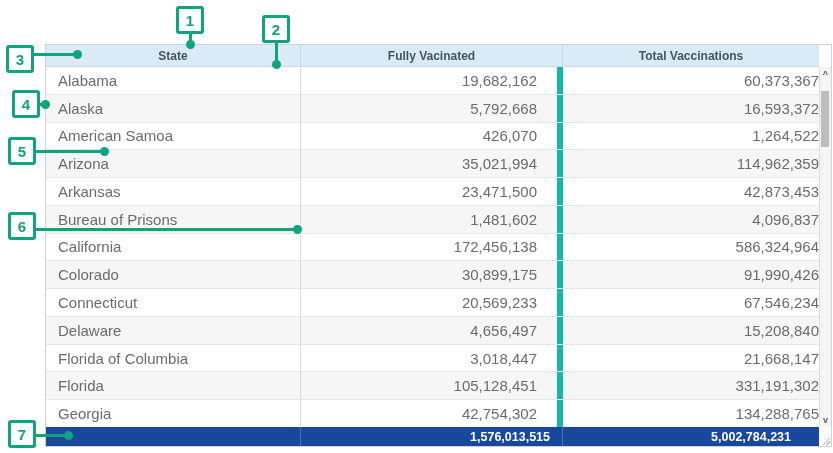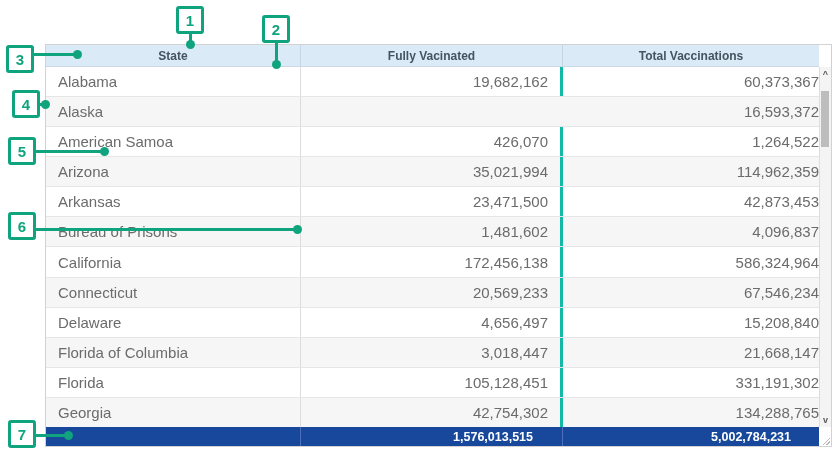--- a/index.html
+++ b/index.html
@@ -28,21 +28,21 @@
   .th.c3{flex:1;}
   .tbody{flex:1;display:flex;flex-direction:column;}
   .tr{
     flex:1 1 0;display:flex;align-items:center;box-sizing:border-box;
     font-size:15px;color:#6b6b6b;background:#fff;padding-right:12px;
   }
   .tr + .tr{border-top:1px solid #e6e6e6;}
   .tbody .tr:nth-child(even){background:#f6f6f6;}
   .td{height:100%;display:flex;align-items:center;box-sizing:border-box;}
   .td.c1{width:255px;padding-left:12px;border-right:1px solid #dcdcdc;}
-  .td.c2{width:262px;justify-content:flex-end;padding-right:12px;border-right:3px solid #14b8a6;}
+  .td.c2{width:262px;justify-content:flex-end;padding-right:20px;border-right:6px solid #14b8a6;}
   .td.c3{flex:1;justify-content:flex-end;padding-right:0px;}
   .tfoot{
     height:19px;flex:0 0 19px;width:calc(100% - 12px);
     background:#17489c;display:flex;align-items:center;
     color:#ffffff;font-weight:bold;font-size:12.5px;box-sizing:border-box;
   }
   .tfoot .td.c1{border-right:1px solid #4d6fb9;}
   .tfoot .td.c2{border-right:1px solid #4d6fb9;}
 
   
@@ -90,20 +90,21 @@
     </div>
 
     <div class="tbody">
       <div class="tr">
         <div class="td c1">Alabama</div>
         <div class="td c2">19,682,162</div>
         <div class="td c3">60,373,367</div>
       </div>
       <div class="tr">
         <div class="td c1">Alaska</div>
+        <div class="td c2">5,792,668</div>
         <div class="td c3">16,593,372</div>
       </div>
       <div class="tr">
         <div class="td c1">American Samoa</div>
         <div class="td c2">426,070</div>
         <div class="td c3">1,264,522</div>
       </div>
       <div class="tr">
         <div class="td c1">Arizona</div>
         <div class="td c2">35,021,994</div>
@@ -118,20 +119,25 @@
         <div class="td c1">Bureau of Prisons</div>
         <div class="td c2">1,481,602</div>
         <div class="td c3">4,096,837</div>
       </div>
       <div class="tr">
         <div class="td c1">California</div>
         <div class="td c2">172,456,138</div>
         <div class="td c3">586,324,964</div>
       </div>
       <div class="tr">
+        <div class="td c1">Colorado</div>
+        <div class="td c2">30,899,175</div>
+        <div class="td c3">91,990,426</div>
+      </div>
+      <div class="tr">
         <div class="td c1">Connecticut</div>
         <div class="td c2">20,569,233</div>
         <div class="td c3">67,546,234</div>
       </div>
       <div class="tr">
         <div class="td c1">Delaware</div>
         <div class="td c2">4,656,497</div>
         <div class="td c3">15,208,840</div>
       </div>
       <div class="tr">
@@ -146,21 +152,21 @@
       </div>
       <div class="tr">
         <div class="td c1">Georgia</div>
         <div class="td c2">42,754,302</div>
         <div class="td c3">134,288,765</div>
       </div>
     </div>
 
     <div class="tfoot">
       <div class="td c1"></div>
-      <div class="td c2" style="padding-right:29px;">1,576,013,515</div>
+      <div class="td c2" style="padding-right:12px;">1,576,013,515</div>
       <div class="td c3" style="padding-right:28px;">5,002,784,231</div>
     </div>
 
     <div class="vscroll">
       <div class="sb-arrow up">^</div>
       <div class="sb-thumb"></div>
       <div class="sb-arrow down">v</div>
     </div>
 
     <div class="resize-grip"></div>

